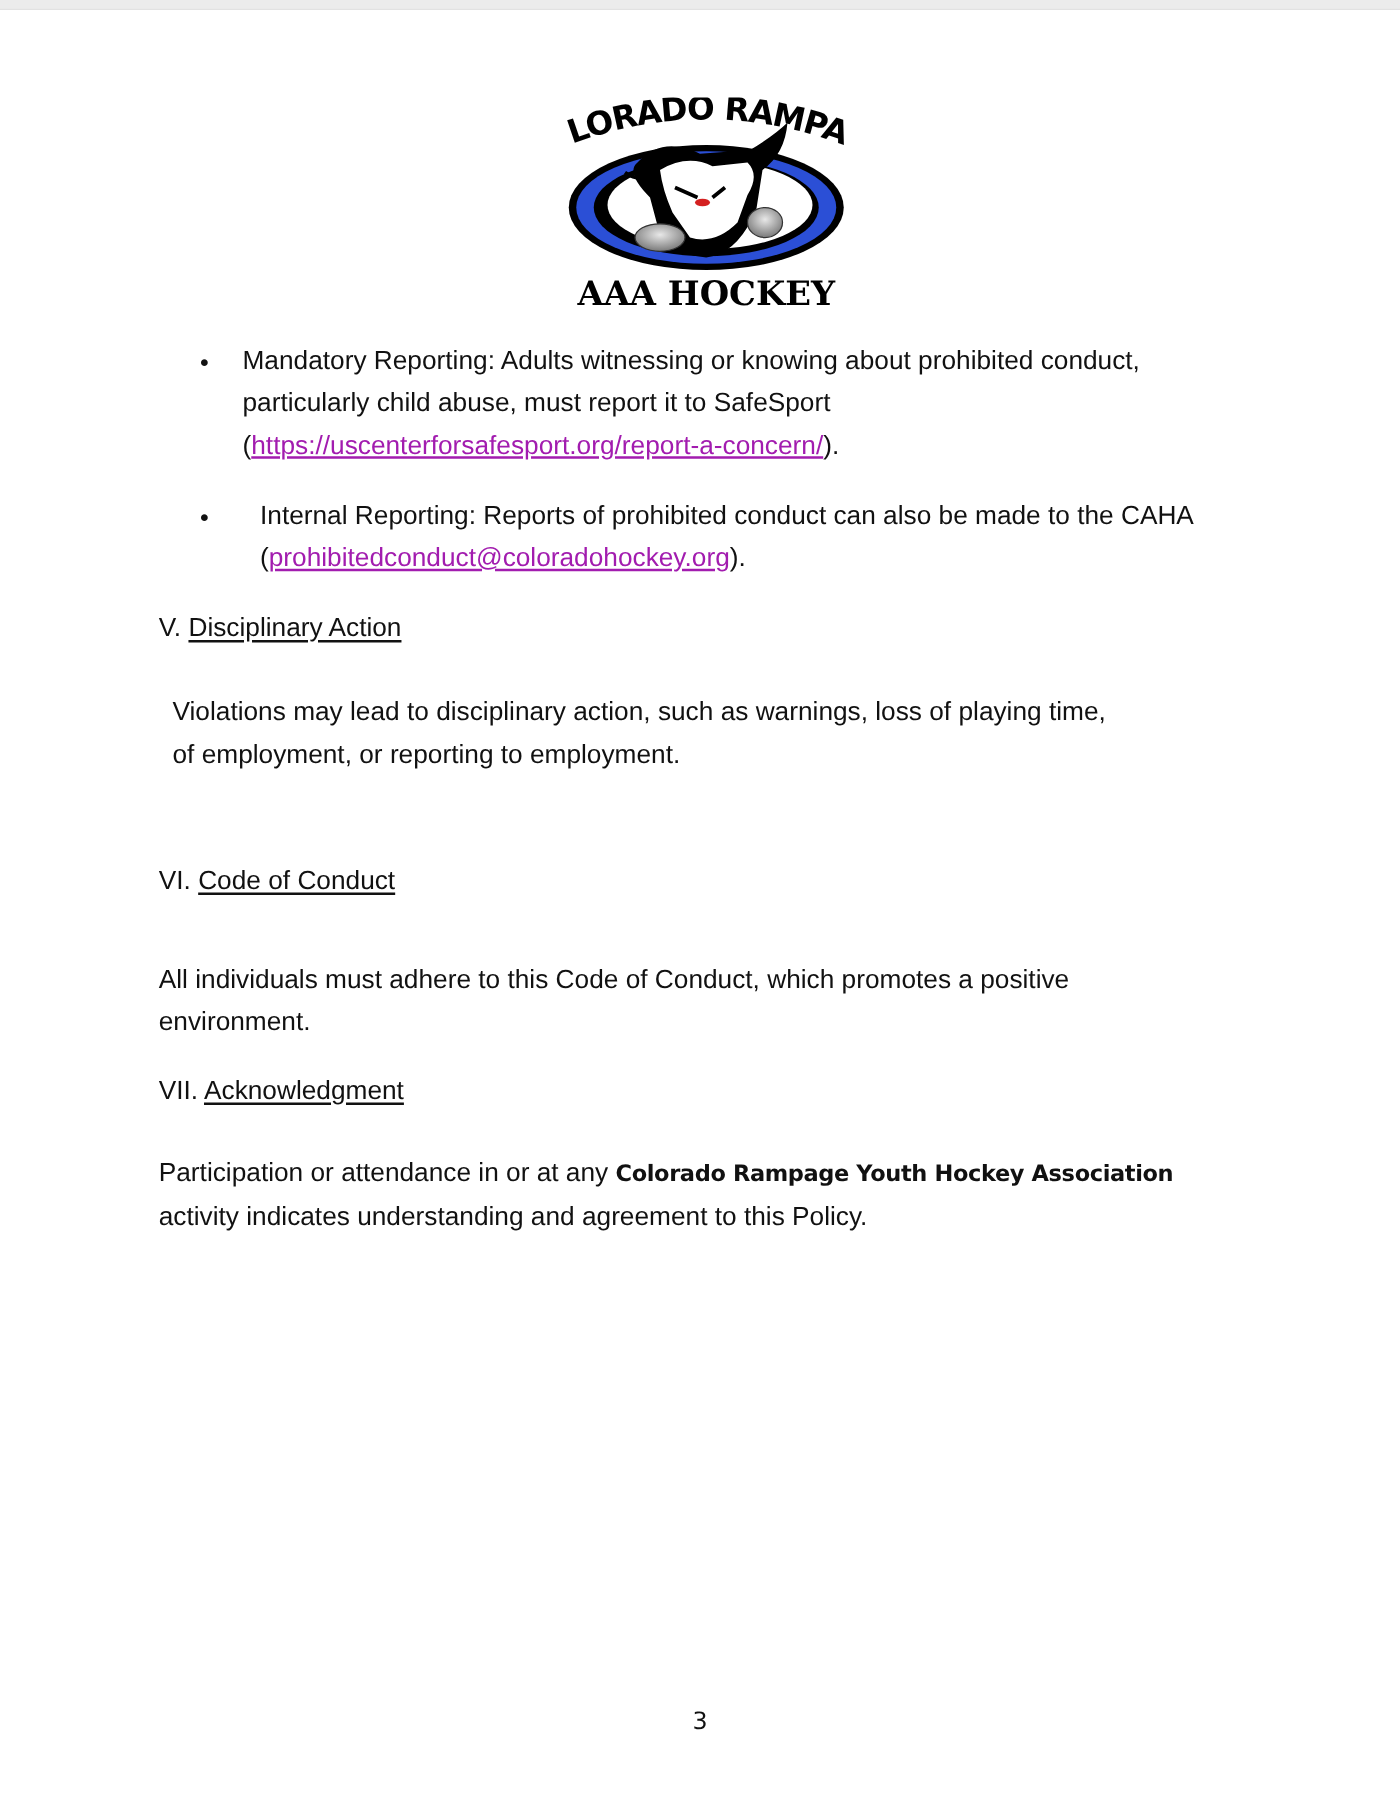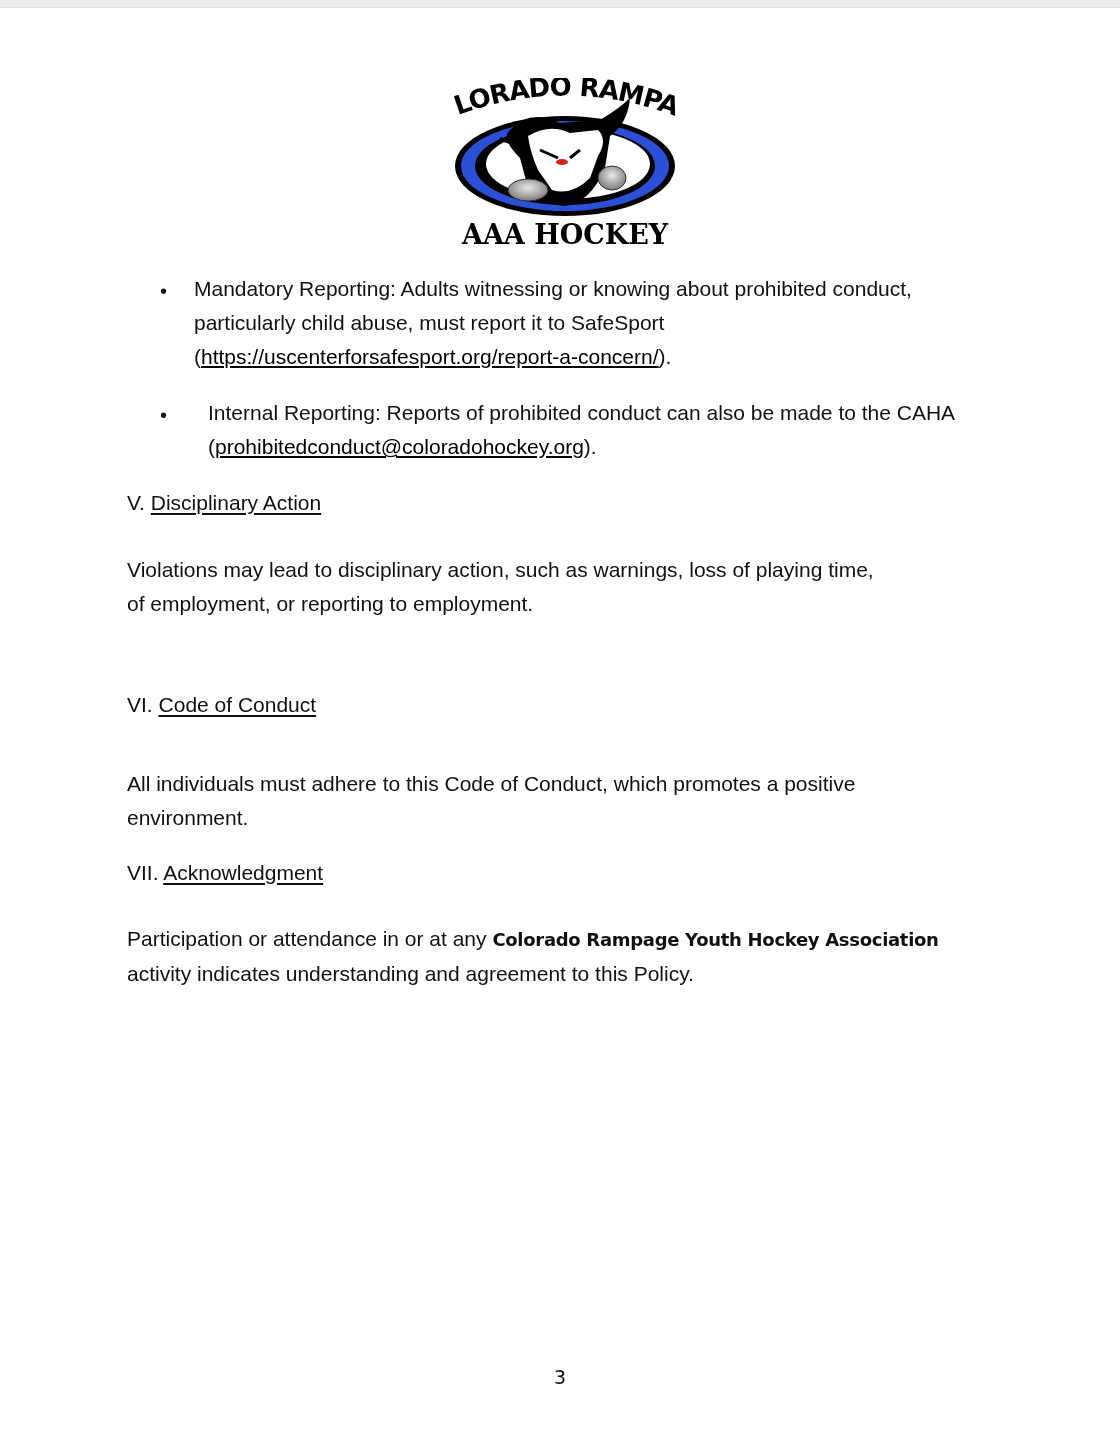--- a/index.html
+++ b/index.html
@@ -4,21 +4,21 @@
 <style>
   html, body { margin: 0; padding: 0; }
   body {
     width: 1120px; height: 1448px; background: #ffffff; position: relative; overflow: hidden;
     font-family: "Liberation Sans", sans-serif; color: #111111;
   }
   .topbar { position: absolute; left: 0; top: 0; width: 1120px; height: 7px; background: #ececec; border-bottom: 1px solid #e2e2e2; }
   .logo { position: absolute; left: 440px; top: 78px; width: 250px; height: 172px; }
   .text { position: absolute; font-size: 21px; line-height: 34px; }
   .bullet { position: absolute; font-size: 20px; }
-  a.link { color: #000000; text-decoration: underline; }
+  a.link { color: #a21caf; text-decoration: underline; }
   .u { text-decoration: underline; text-underline-offset: 3px; }
   .bold { font-weight: bold; font-family: "DejaVu Sans", sans-serif; font-size: 18px; letter-spacing: -0.3px; }
   .pagenum { position: absolute; left: 0; width: 1120px; top: 1366px; text-align: center; font-size: 19px; font-family: "DejaVu Sans", sans-serif; }
 </style>
 </head>
 <body>
 
 <div class="topbar"></div>
 
 <svg class="logo" viewBox="0 0 250 172">
@@ -57,21 +57,21 @@
 
 <div class="bullet" style="left:160px; top:404px;">•</div>
 <div class="text" style="left:208px; top:396px;">
   <div>Internal Reporting: Reports of prohibited conduct can also be made to the CAHA</div>
   <div><span>(</span><a class="link">prohibitedconduct@coloradohockey.org</a><span>).</span></div>
 </div>
 
 <div class="text" style="left:127px; top:486px;">
   <span>V.</span> <span class="u">Disciplinary Action</span>
 </div>
-<div class="text" style="left:127px; top:553px;">
+<div class="text" style="left:138px; top:553px;">
   <div>Violations may lead to disciplinary action, such as warnings, loss of playing time,</div>
   <div>of employment, or reporting to employment.</div>
 </div>
 
 <div class="text" style="left:127px; top:688px;">
   <span>VI.</span> <span class="u">Code of Conduct</span>
 </div>
 <div class="text" style="left:127px; top:755px;margin-top:12px;">
   <div>All individuals must adhere to this Code of Conduct, which promotes a positive</div>
   <div>environment.</div>

